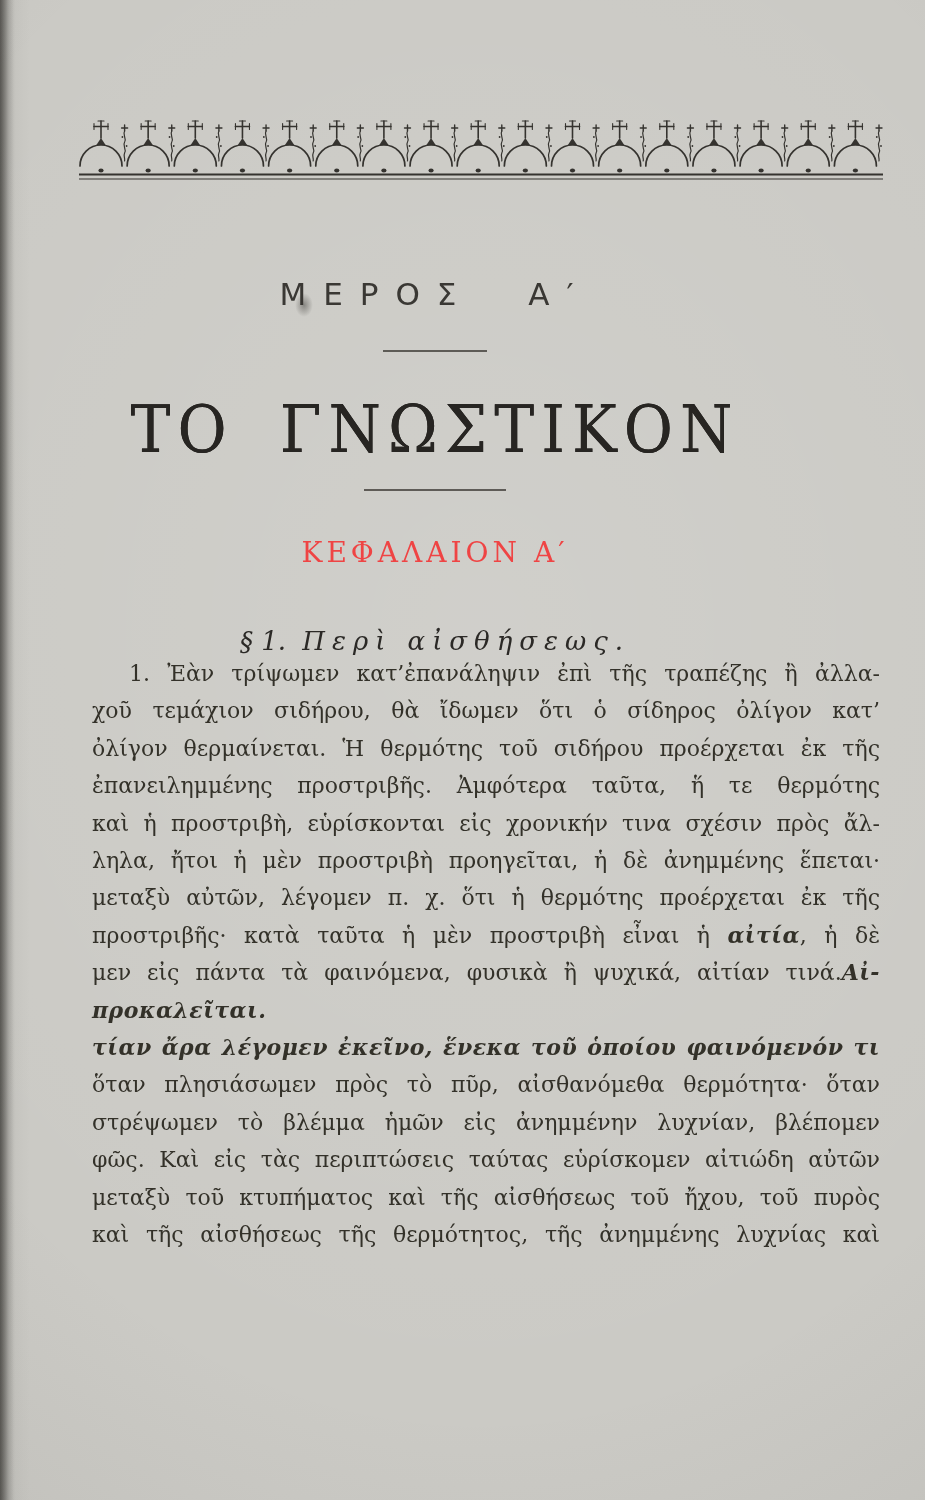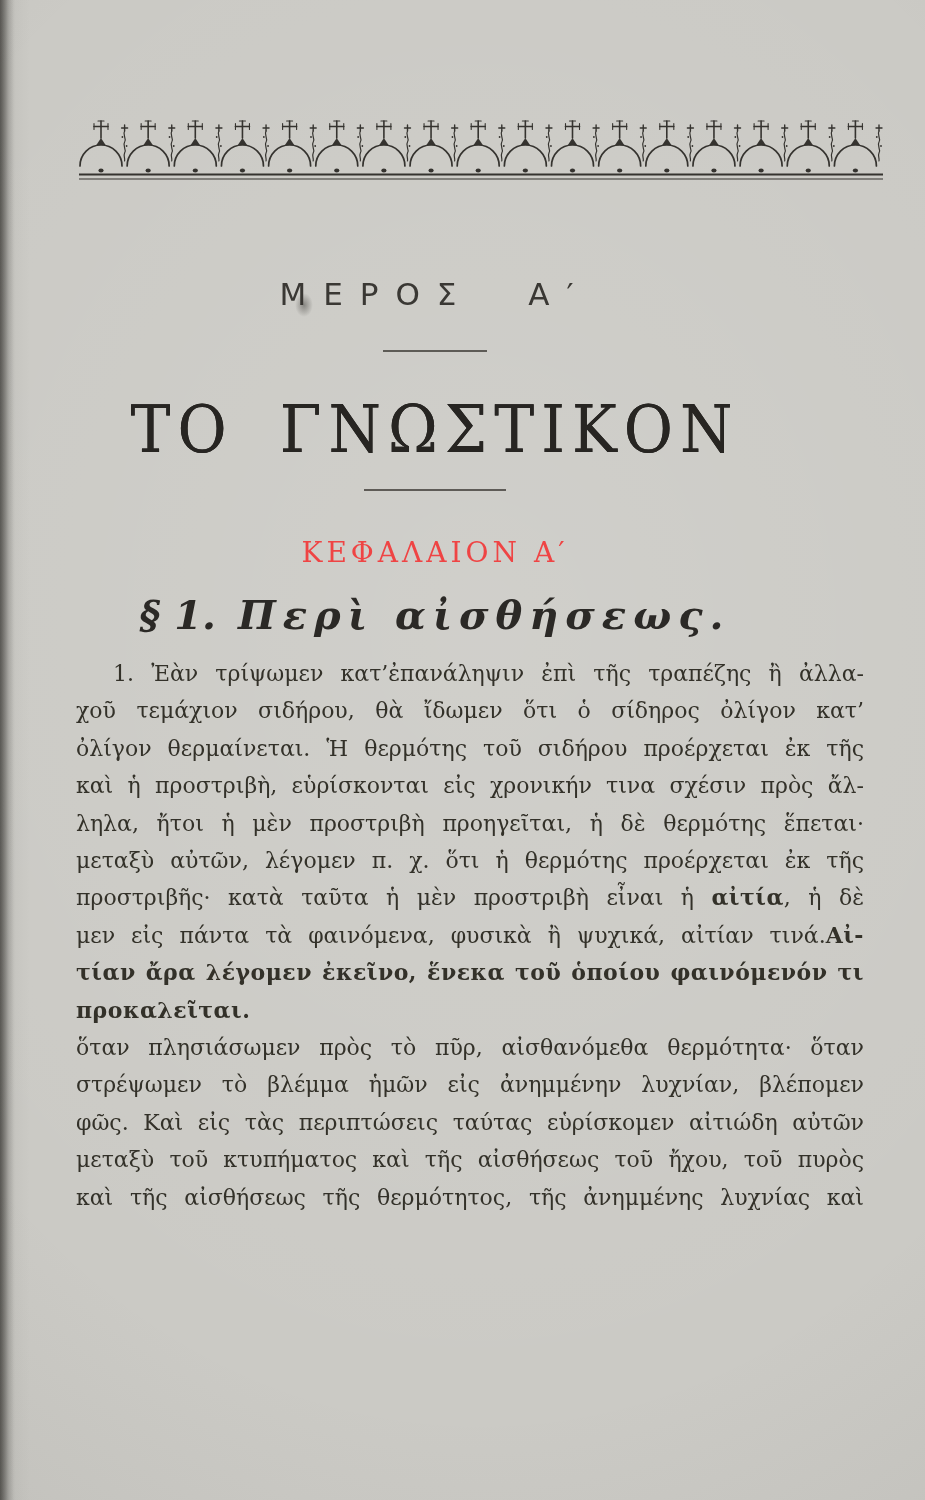--- a/index.html
+++ b/index.html
@@ -29,30 +29,30 @@
   .rule{left:50%;transform:translateX(-50%);border-top:2px solid #413f3a;opacity:.8;height:0}
   .rule1{top:350px;width:104px}
   .rule2{top:489px;width:142px}
   .title{
     top:392px;font-size:60px;font-weight:normal;
     letter-spacing:7px;word-spacing:20px;color:#272522;
     transform:scaleY(1.08);transform-origin:center top;
     text-shadow:0 0 .6px #272522;
   }
   .chapter{top:536px;font-size:28px;letter-spacing:4px;color:#ef4444}
-  .section{top:591px;font-size:40px;font-style:italic;font-weight:bold;color:#2b2926}
+  .section{top:626px;font-size:26px;font-style:italic;font-weight:normal;color:#2b2926}
   .section .sec-title{letter-spacing:7px;margin-left:8px}
   .bodytext{
-    position:absolute;left:76px;top:655px;width:788px;
+    position:absolute;left:92px;top:655px;width:788px;
     font-size:22px;line-height:37.4px;color:#333129;
   }
   .bodyline{text-align:justify;text-align-last:justify}
   .bodyline.indent{text-indent:37px}
   .bodyline.noext{text-align-last:left}
-  .em{font-weight:bold;letter-spacing:.5px}
+  .em{font-style:italic;font-weight:bold;letter-spacing:.5px}
   .smudge{
     position:absolute;left:295px;top:293px;width:18px;height:24px;border-radius:50%;
     background:radial-gradient(ellipse at center,rgba(52,50,46,.45),rgba(52,50,46,0) 70%);
     pointer-events:none;
   }
 </style>
 </head>
 <body>
 
 <div class="page">
@@ -111,27 +111,28 @@
     <div class="section">
       <span>§ 1.</span>
       <span class="sec-title">Περὶ αἰσθήσεως.</span>
     </div>
   </div>
 
   <div class="bodytext">
       <div class="bodyline indent"><span>1. Ἐὰν τρίψωμεν κατ’ἐπανάληψιν ἐπὶ τῆς τραπέζης ἢ ἀλλα-</span></div>
       <div class="bodyline"><span>χοῦ τεμάχιον σιδήρου, θὰ ἴδωμεν ὅτι ὁ σίδηρος ὀλίγον κατ’</span></div>
       <div class="bodyline"><span>ὀλίγον θερμαίνεται. Ἡ θερμότης τοῦ σιδήρου προέρχεται ἐκ τῆς</span></div>
+      <div class="bodyline"><span>ἐπανειλημμένης προστριβῆς. Ἀμφότερα ταῦτα, ἥ τε θερμότης</span></div>
       <div class="bodyline"><span>καὶ ἡ προστριβὴ, εὑρίσκονται εἰς χρονικήν τινα σχέσιν πρὸς ἄλ-</span></div>
-      <div class="bodyline"><span>ληλα, ἤτοι ἡ μὲν προστριβὴ προηγεῖται, ἡ δὲ θερμότης ἕπεται·</span></div>
+      <div class="bodyline"><span>ληλα, ἤτοι ἡ μὲν προστριβὴ προηγεῖται, ἡ δὲ ἀνημμένης ἕπεται·</span></div>
       <div class="bodyline"><span>μεταξὺ αὐτῶν, λέγομεν π. χ. ὅτι ἡ θερμότης προέρχεται ἐκ τῆς</span></div>
       <div class="bodyline"><span>προστριβῆς· κατὰ ταῦτα ἡ μὲν προστριβὴ εἶναι ἡ </span><span class="em">αἰτία</span><span>, ἡ δὲ</span></div>
       <div class="bodyline"><span>μεν εἰς πάντα τὰ φαινόμενα, φυσικὰ ἢ ψυχικά, αἰτίαν τινά.</span><span class="em">Αἰ-</span></div>
+      <div class="bodyline noext"><span class="em">προκαλεῖται.</span></div>
       <div class="bodyline"><span class="em">τίαν ἄρα λέγομεν ἐκεῖνο, ἕνεκα τοῦ ὁποίου φαινόμενόν τι</span></div>
-      <div class="bodyline noext"><span class="em">προκαλεῖται.</span></div>
       <div class="bodyline"><span>ὅταν πλησιάσωμεν πρὸς τὸ πῦρ, αἰσθανόμεθα θερμότητα· ὅταν</span></div>
       <div class="bodyline"><span>στρέψωμεν τὸ βλέμμα ἡμῶν εἰς ἀνημμένην λυχνίαν, βλέπομεν</span></div>
       <div class="bodyline"><span>φῶς. Καὶ εἰς τὰς περιπτώσεις ταύτας εὑρίσκομεν αἰτιώδη αὐτῶν</span></div>
       <div class="bodyline"><span>μεταξὺ τοῦ κτυπήματος καὶ τῆς αἰσθήσεως τοῦ ἤχου, τοῦ πυρὸς</span></div>
       <div class="bodyline"><span>καὶ τῆς αἰσθήσεως τῆς θερμότητος, τῆς ἀνημμένης λυχνίας καὶ</span></div>
     </div>
 
   <div class="smudge"></div>
 
 </div>

